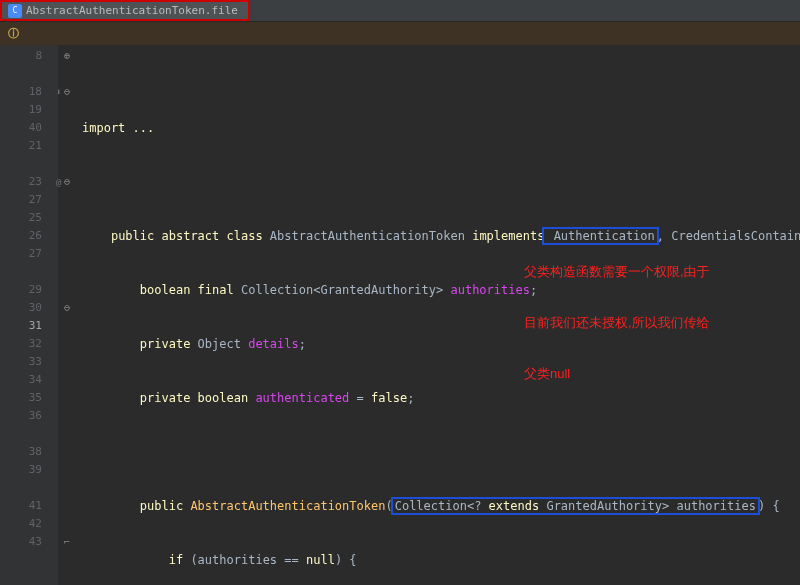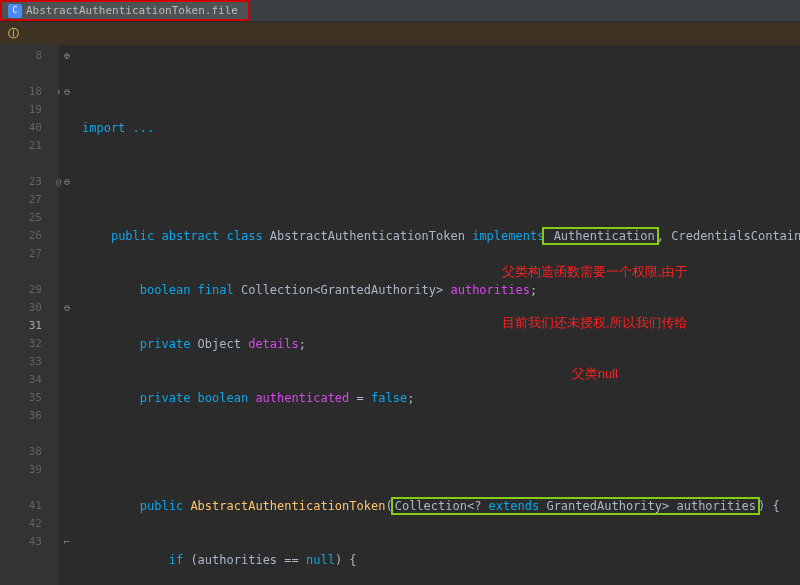--- a/index.html
+++ b/index.html
@@ -98,25 +98,25 @@
       left: 6px;
       top: 0;
       width: 12px;
     }
     .fold-mark {
       position: absolute;
       font-size: 10px;
       color: #888;
       left: 0;
     }
-    .kw { color: #0ea5e9; }
+    .kw { color: #fef9c3; }
     .field { color: #d946ef; }
     .method { color: #ffc66d; }
     .redbox {
-      border: 2px solid #84cc16;
+      border: 2px solid #1d4ed8;
       padding: 0 2px;
       margin: 0 -2px;
     }
     .annotation {
       position: absolute;
       color: #ff2020;
       font-size: 13px;
       font-family: 'Microsoft YaHei', sans-serif;
       line-height: 17px;
     }
@@ -205,19 +205,19 @@
     
     
     
     
     
     
     
     
     
 
-    <div class="annotation" style="top:184px; left:444px;text-align:center;">
+    <div class="annotation" style="top:184px; left:466px;">
       <div>父类构造函数需要一个权限,由于</div>
       <div>目前我们还未授权,所以我们传给</div>
       <div>父类null</div>
     </div>
   </div>
 </div>
 
 </body></html>

